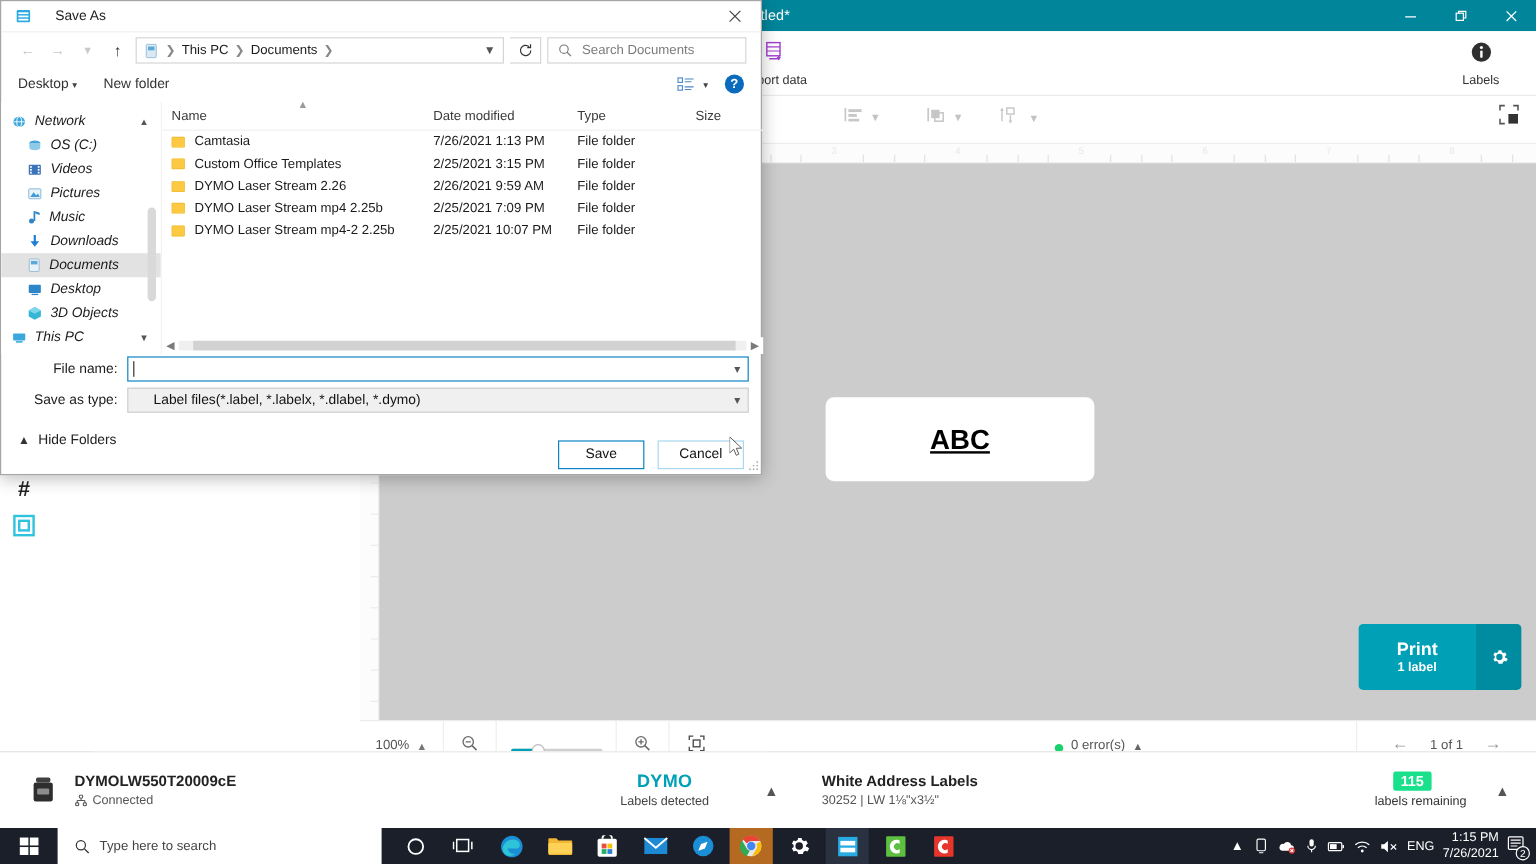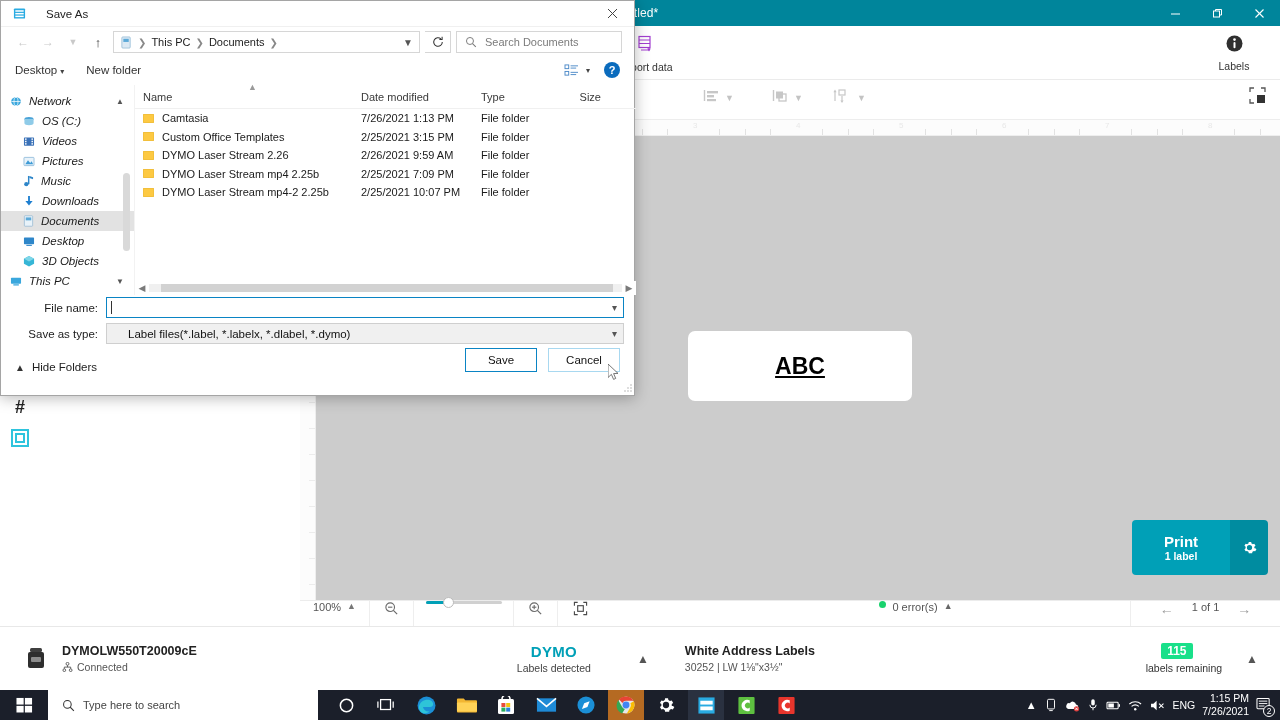--- a/index.html
+++ b/index.html
@@ -95,21 +95,21 @@
     display: flex; align-items: center; justify-content: center;
   }
 
   
   .zoom-bar {
     position: absolute; top: 600px; left: 300px; width: 980px; height: 26px;
     background: #fff; border-top: 1px solid #ececec;
     display: flex; align-items: center; font-size: 11px; color: #555;
   }
   .zb-cell {
-    height: 26px; display: flex; align-items: flex-start; justify-content: center;
+    height: 26px; display: flex; align-items: flex-end; justify-content: center;
     border-right: 1px solid #eee; gap: 6px;
   }
   .zslider { position: relative; width: 76px; height: 3px; background: #d0d0d0; border-radius: 2px; }
   .zslider .fill { position: absolute; left: 0; top: 0; height: 3px; width: 22px; background: #00a0b7; border-radius: 2px; }
   .zslider .knob {
     position: absolute; left: 17px; top: -4px; width: 11px; height: 11px;
     border-radius: 50%; background: #fff; border: 1.5px solid #bbb;
   }
   .green-dot { width: 7px; height: 7px; border-radius: 50%; background: #19d26d; }
 
@@ -223,21 +223,21 @@
     display: flex; align-items: center; padding-left: 21px; font-size: 11.5px; color: #111;
     position: relative;
   }
   .fld-chev { position: absolute; right: 6px; font-size: 10px; color: #555; }
 
   .dlg-footer { position: absolute; bottom: 0; left: 0; width: 635px; height: 48px; }
   .hide-folders {
     position: absolute; left: 14px; top: 14px; display: flex; align-items: center;
     gap: 7px; font-size: 11.5px; color: #222;
   }
-  .dlg-btns { position: absolute; right: 16px; top: 1px; display: flex; gap: 11px; padding-left: 12px; }
+  .dlg-btns { position: absolute; right: 16px; top: 20px; display: flex; gap: 11px; padding-left: 12px; }
   .dbtn {
     width: 72px; height: 24px; display: flex; align-items: center; justify-content: center;
     font-size: 11.5px; background: #fff; border: 1px solid #0a84c4; color: #111;
   }
   .dbtn.secondary { border: 1px solid #a8d8f0; }
   .resize-grip { position: absolute; right: 3px; bottom: 2px; width: 10px; height: 10px; }
   .cursor-arrow { position: absolute; left: 608px; top: 364px; width: 12px; height: 18px; }
 </style>
 </head>
 <body>

